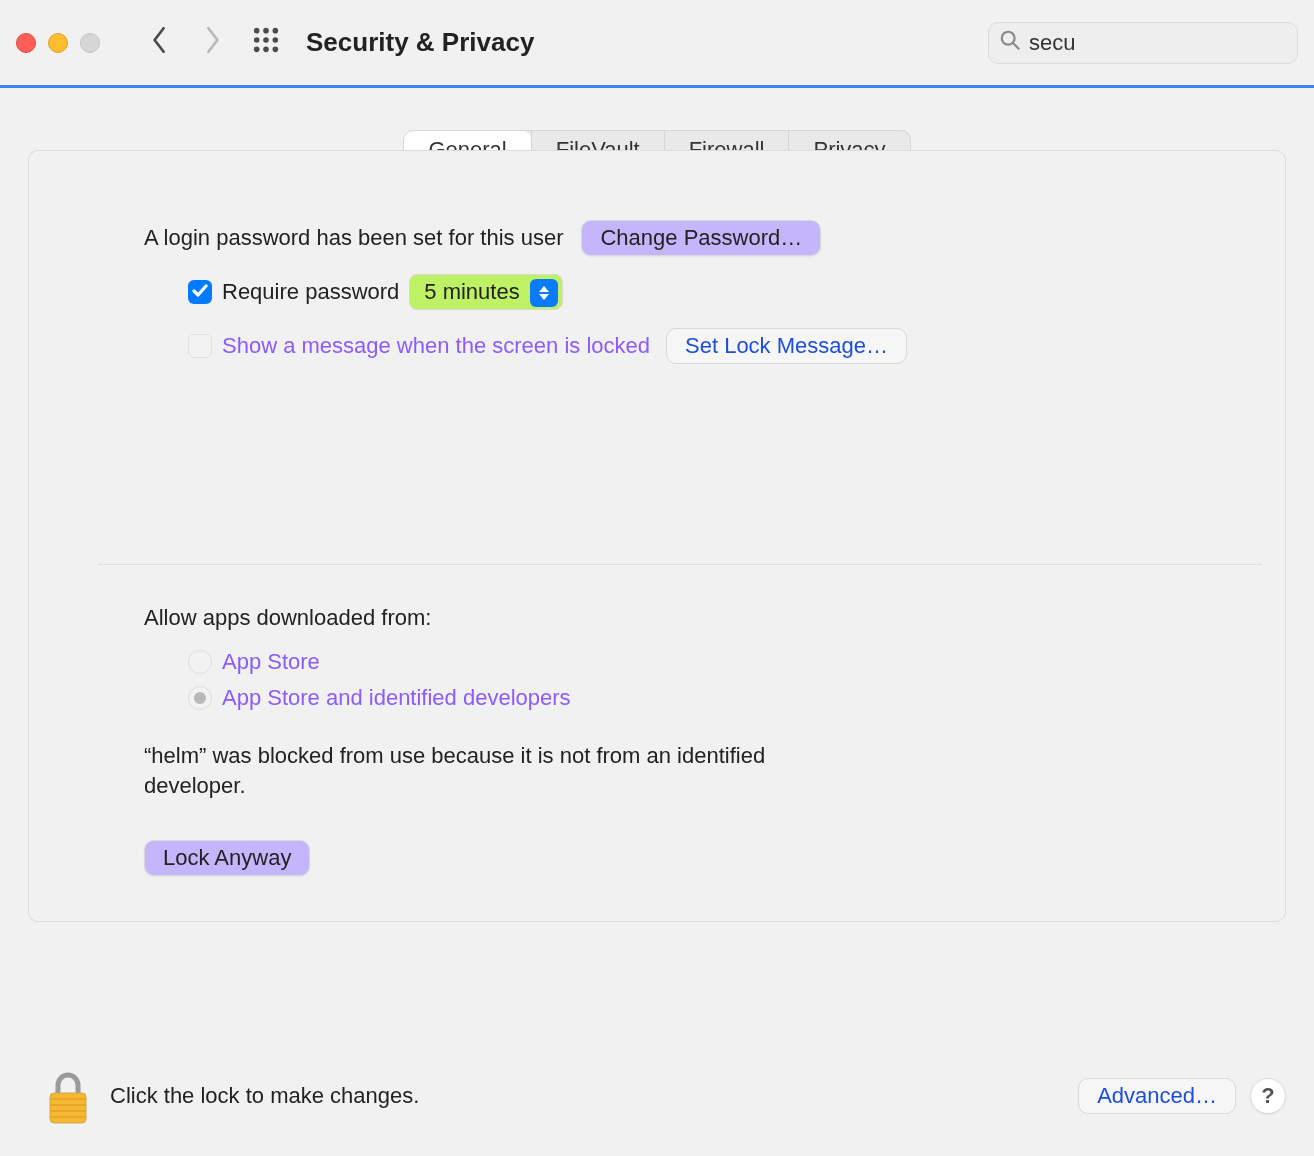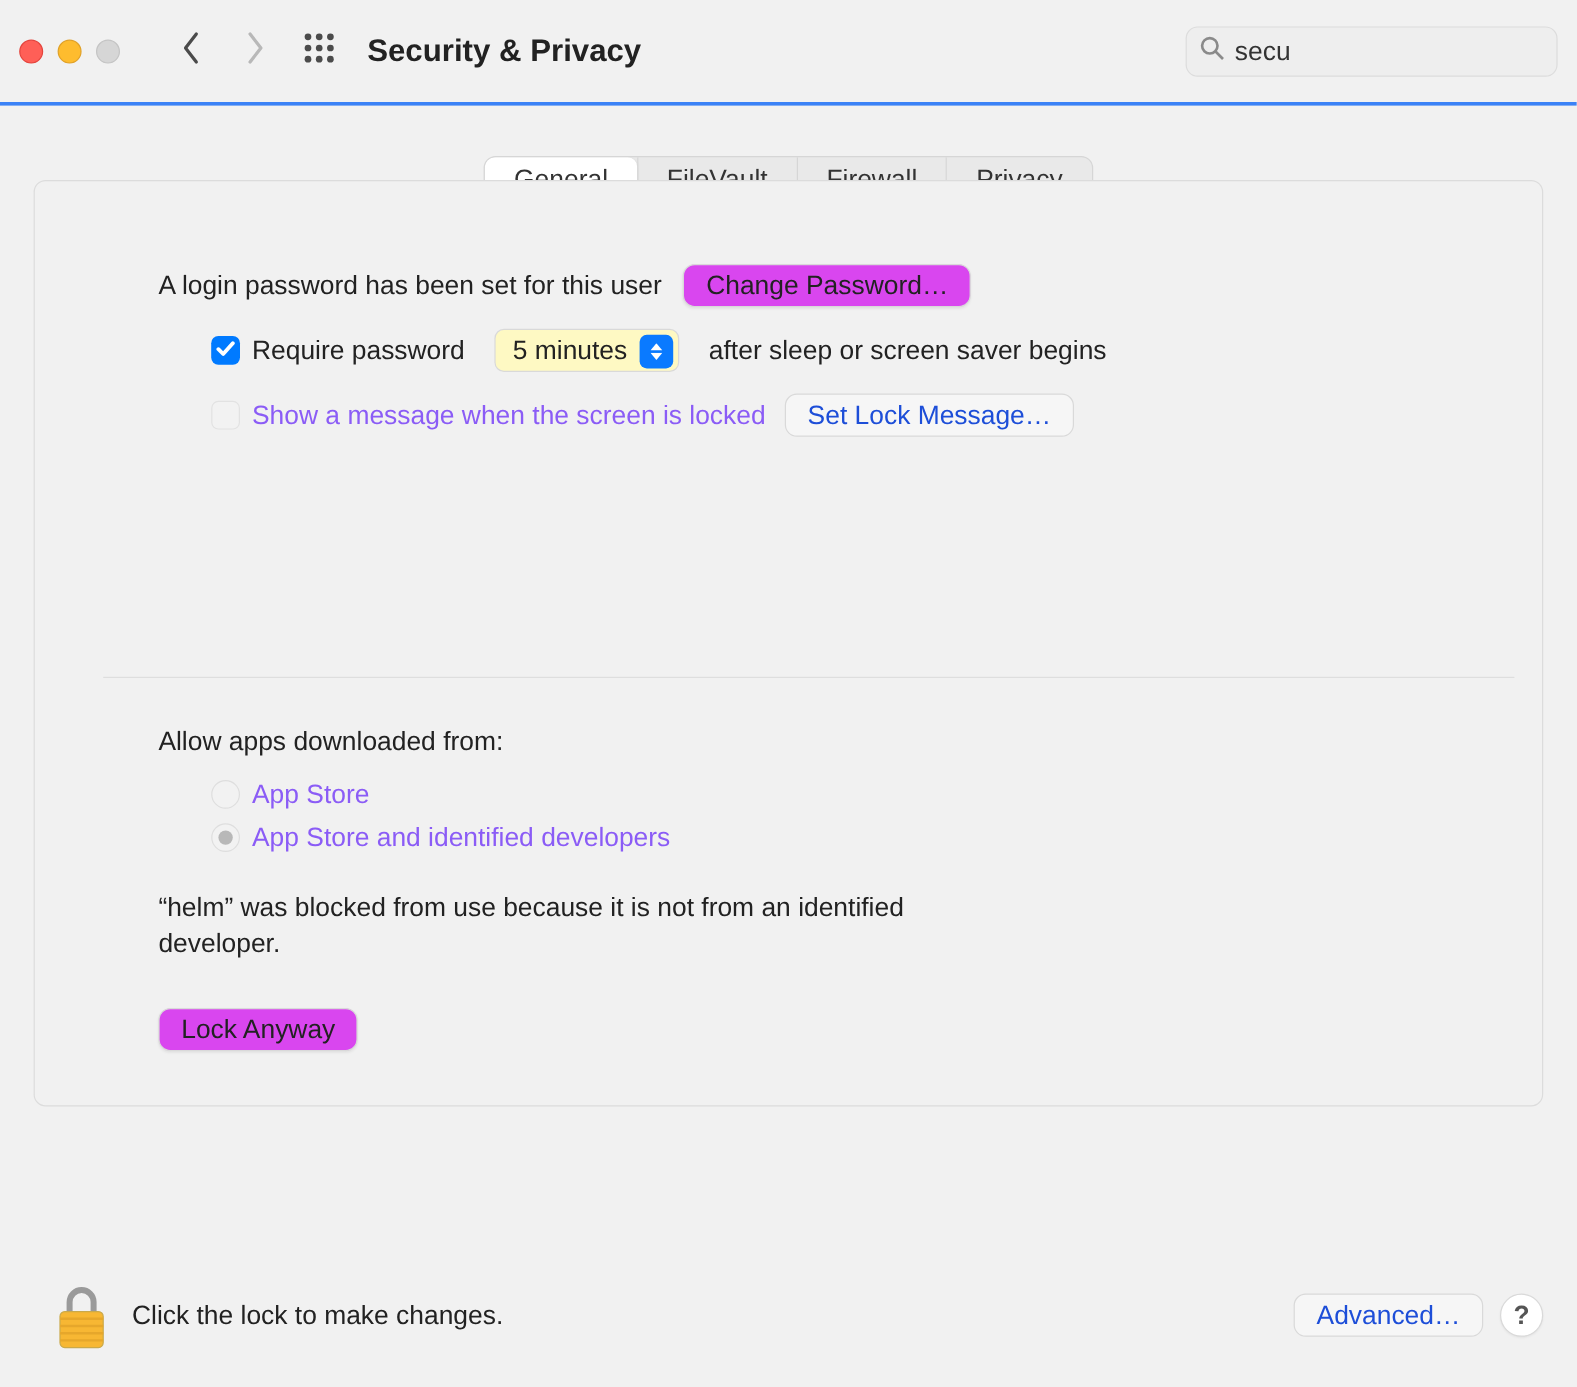--- a/index.html
+++ b/index.html
@@ -79,29 +79,29 @@
 
     
     .panel-outer {
       position:absolute; left:28px; top:150px; right:28px; height:772px;
       background:#f1f1f1;
       border:1px solid #dcdcdc;
       border-radius:10px;
       pointer-events:none;
     }
     .content {
-      position:absolute; left:16px; top:150px; right:28px; height:772px;
+      position:absolute; left:28px; top:150px; right:28px; height:772px;
       padding:70px 70px 0 116px;
     }
 
     .row { display:flex; align-items:center; margin-bottom:18px; }
     .label-text { font-size:22px; }
 
     .btn {
-      background:#d946ef; border:1px solid #d9d9d9; border-radius:10px;
+      background:#c4b5fd; border:1px solid #d9d9d9; border-radius:10px;
       padding:4px 18px; font-size:22px; color:#222;
       box-shadow:0 1px 2px rgba(0,0,0,0.06);
       cursor:pointer; white-space:nowrap;
     }
     .btn:disabled, .btn.disabled {
       color:#1d4ed8; background:#f6f6f6; box-shadow:none; cursor:default;
     }
 
     .login-row .btn { margin-left:18px; }
 
@@ -110,22 +110,22 @@
       width:24px; height:24px; border-radius:6px; margin-right:10px;
       display:inline-flex; align-items:center; justify-content:center; flex:0 0 auto;
     }
     .checkbox.checked { background:#007aff; }
     .checkbox.checked svg { width:16px; height:16px; stroke:#fff; stroke-width:3.2; fill:none; stroke-linecap:round; stroke-linejoin:round;}
     .checkbox.disabled { background:#f2f2f2; border:1px solid #e2e2e2; }
     .disabled-text { color:#8b5cf6; }
 
     .select {
       position:relative; display:inline-flex; align-items:center;
-      background:#fef9c3; border:1px solid #d9d9d9; border-radius:8px;
-      height:36px; padding:0 42px 0 14px; margin:0 25px;
+      background:#bef264; border:1px solid #d9d9d9; border-radius:8px;
+      height:36px; padding:0 42px 0 14px; margin:0 10px;
       font-size:22px; cursor:pointer;
     }
     .select-arrows {
       position:absolute; right:4px; top:4px; width:28px; height:28px;
       background:#0a7aff; border-radius:6px;
       display:flex; flex-direction:column; align-items:center; justify-content:center; gap:2px;
     }
     .select-arrows svg { width:10px; height:6px; fill:#fff; }
 
     .divider {
@@ -249,21 +249,20 @@
       <span>5 minutes</span>
       <span class="select-arrows">
         <svg viewBox="0 0 10 6">
             <polygon points="0,6 5,0 10,6"></polygon>
           </svg>
         <svg viewBox="0 0 10 6">
             <polygon points="0,0 5,6 10,0"></polygon>
           </svg>
       </span>
     </div>
-    <span class="label-text">after sleep or screen saver begins</span>
   </div>
 
   <div class="row check-row">
     <span class="checkbox disabled"></span>
     <span class="label-text disabled-text">Show a message when the screen is locked</span>
     <button class="btn disabled" style="margin-left:16px" disabled="">Set Lock Message…</button>
   </div>
 
   <div class="section-top"></div>
   <hr class="divider">

